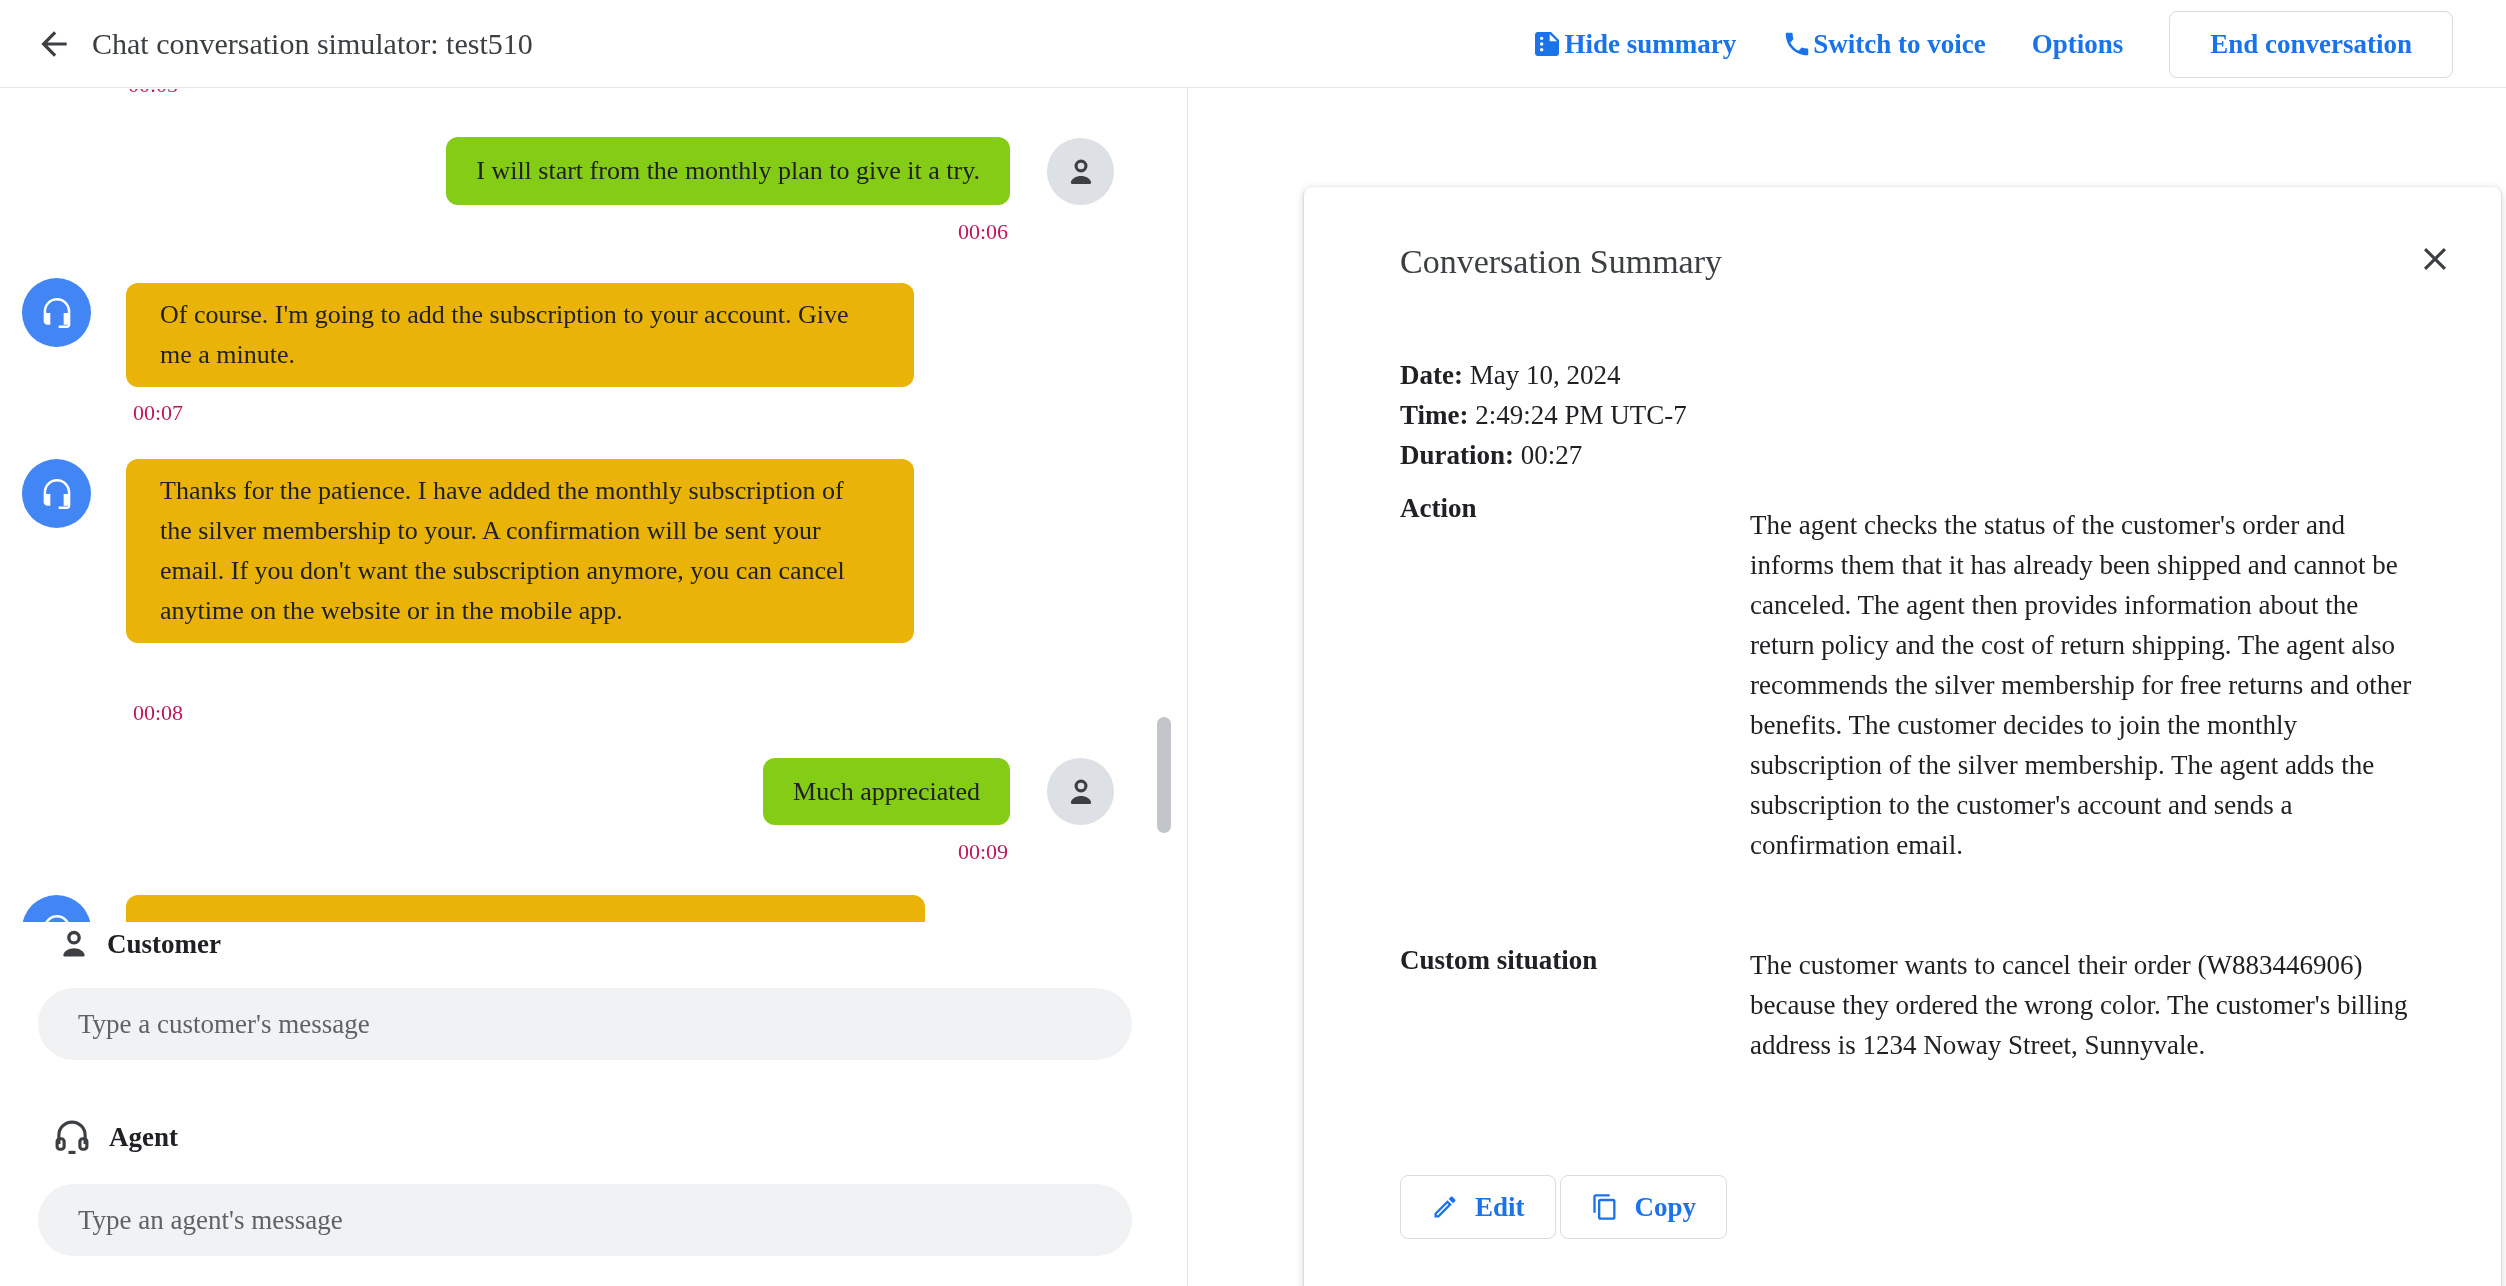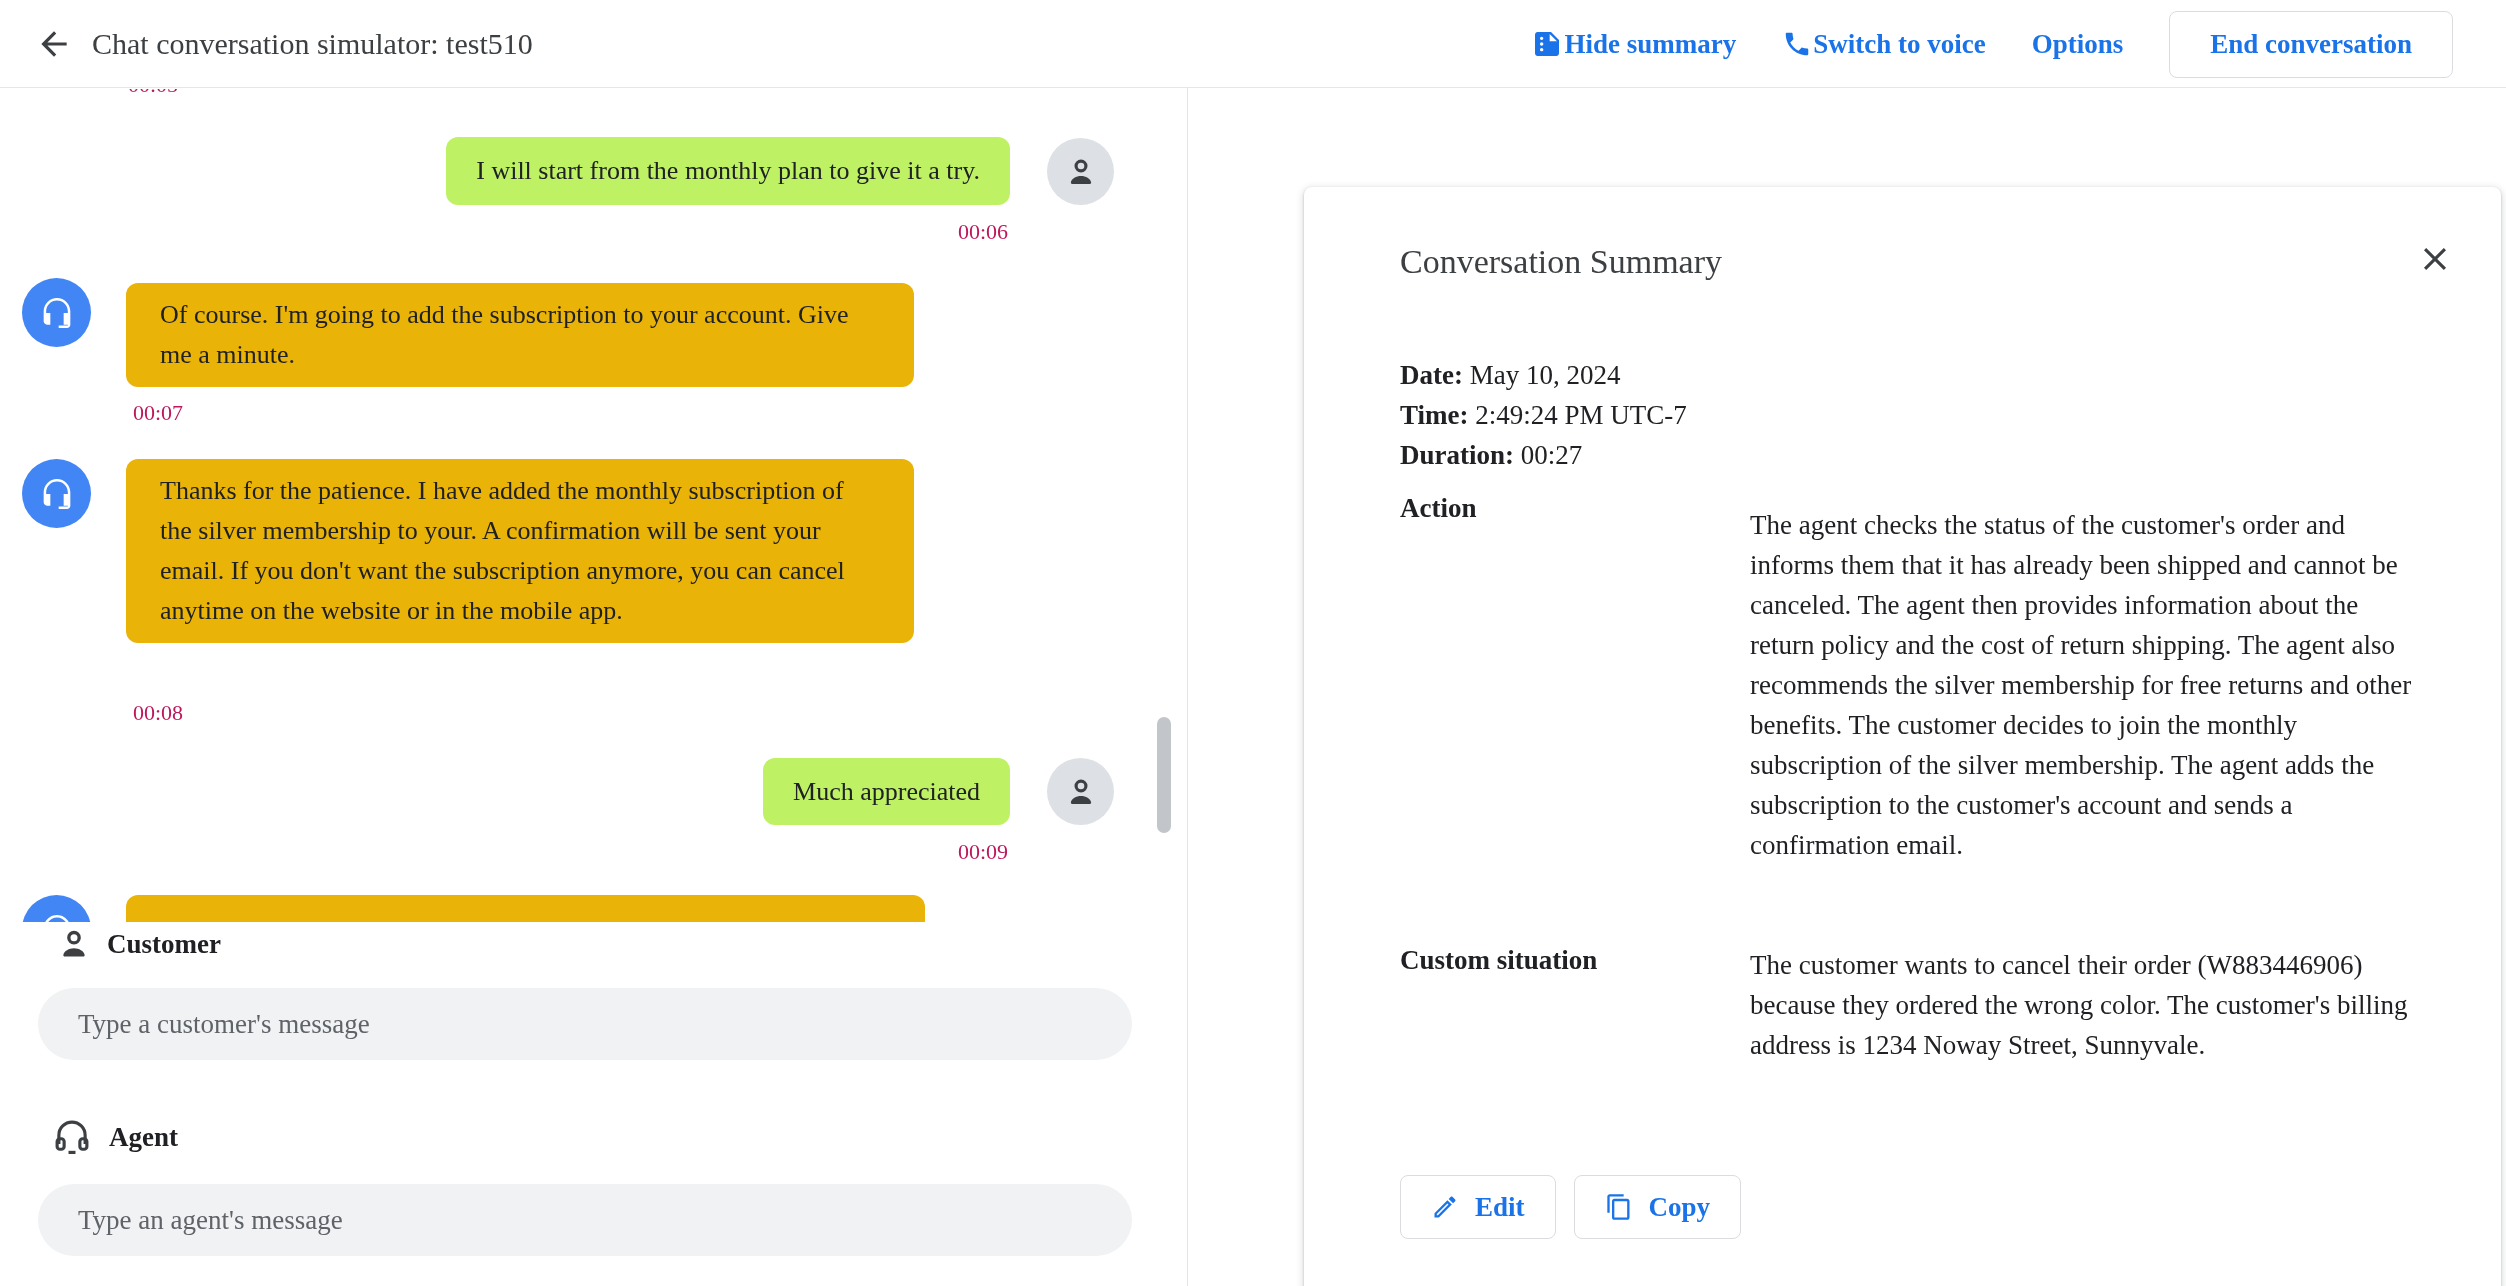--- a/index.html
+++ b/index.html
@@ -24,21 +24,21 @@
   .outline-btn {
     height:67px; padding:0 40px; background:#fff; border:1px solid #dadce0; border-radius:8px;
     color:#1a73e8; font-family:inherit; font-size:27px; font-weight:700; cursor:pointer; white-space:nowrap;
   }
   .outline-btn + .outline-btn { margin-left:-26px; }
   
   .chat-viewport { position:absolute; left:0; top:89px; width:1187px; height:833px; overflow:hidden; background:#fff; }
   .ts { position:absolute; font-size:22px; color:#be185d; white-space:nowrap; }
   .bubble { position:absolute; font-size:26px; line-height:40px; color:#202124; border-radius:12px; }
   .bubble.agent { background:#eab308; padding:12px 34px; }
-  .bubble.customer { background:#bef264; height:68px; display:flex; align-items:center; padding:0 30px; white-space:nowrap; }
+  .bubble.customer { background:#84cc16; height:68px; display:flex; align-items:center; padding:0 30px; white-space:nowrap; }
   .avatar { position:absolute; border-radius:50%; display:flex; align-items:center; justify-content:center; }
   .avatar.agent { width:69px; height:69px; background:#4285f4; color:#fff; }
   .avatar.customer { width:67px; height:67px; background:#dde0e4; color:#3c4043; }
   .chat-scrollbar { position:absolute; left:1157px; top:628px; width:14px; height:116px; border-radius:7px; background:#c2c5c9; }
   
   .input-area { position:absolute; left:0; top:922px; width:1187px; height:364px; background:#fff; z-index:10; }
   .role-label { position:absolute; font-size:27px; font-weight:700; color:#202124; }
   .role-icon { position:absolute; color:#3c4043; }
   .msg-input {
     position:absolute; left:38px; width:1094px; height:72px; border:none; outline:none;
@@ -52,21 +52,21 @@
     background:#fff; border-radius:8px;
     box-shadow:0 1px 2px rgba(60,64,67,.30), 0 2px 6px 2px rgba(60,64,67,.15);
     z-index:5;
   }
   .summary-title { position:absolute; left:96px; top:56px; font-size:34px; font-weight:400; color:#3c4043; }
   .close-btn { position:absolute; right:46px; top:52px; width:40px; height:40px; background:none; border:none; cursor:pointer; color:#3c4043; display:flex; align-items:center; justify-content:center; }
   .meta { position:absolute; left:96px; top:168px; font-size:27px; line-height:40px; }
   .meta b { font-weight:700; }
   .sec-label { position:absolute; left:96px; font-size:27px; font-weight:700; }
   .sec-text { position:absolute; left:446px; width:676px; font-size:27px; line-height:40px; color:#202124; }
-  .card-actions { position:absolute; left:96px; top:988px; display:flex; gap:18px; }
+  .card-actions { position:absolute; left:96px; top:988px; display:flex; gap:4px; }
   .card-btn {
     height:64px; padding:0 30px; display:flex; align-items:center; gap:16px;
     background:#fff; border:1px solid #dadce0; border-radius:8px;
     color:#1a73e8; font-family:inherit; font-size:27px; font-weight:700; cursor:pointer;
   }
   svg { display:block; }
 </style>
 </head>
 <body>
 

